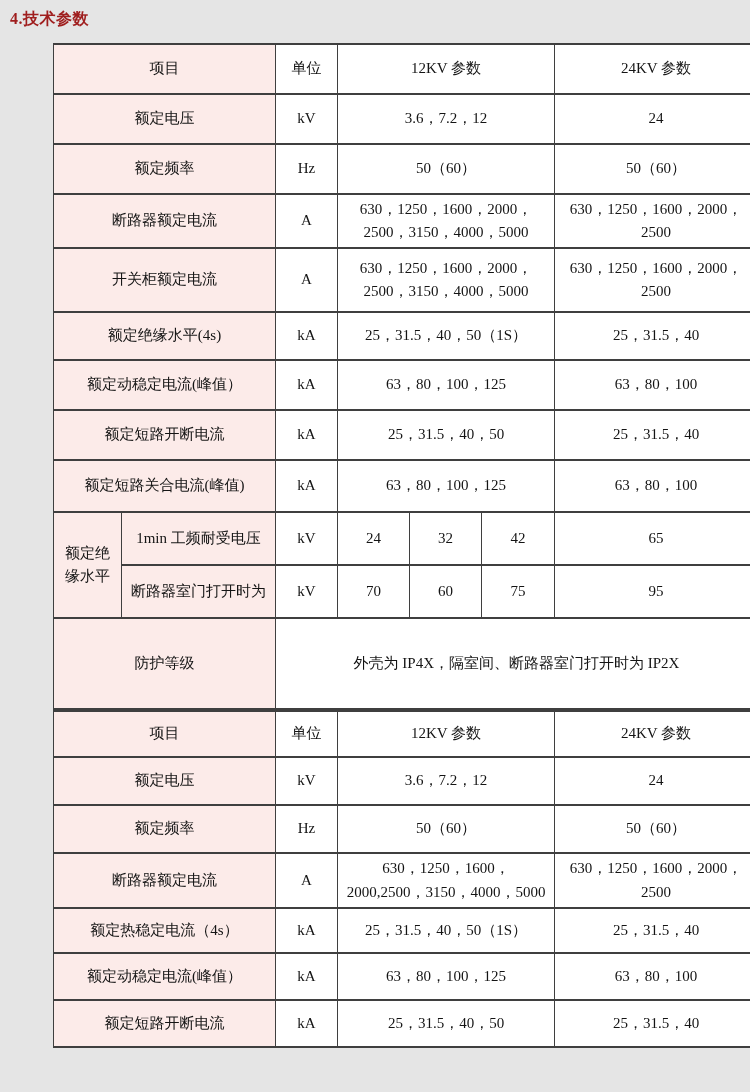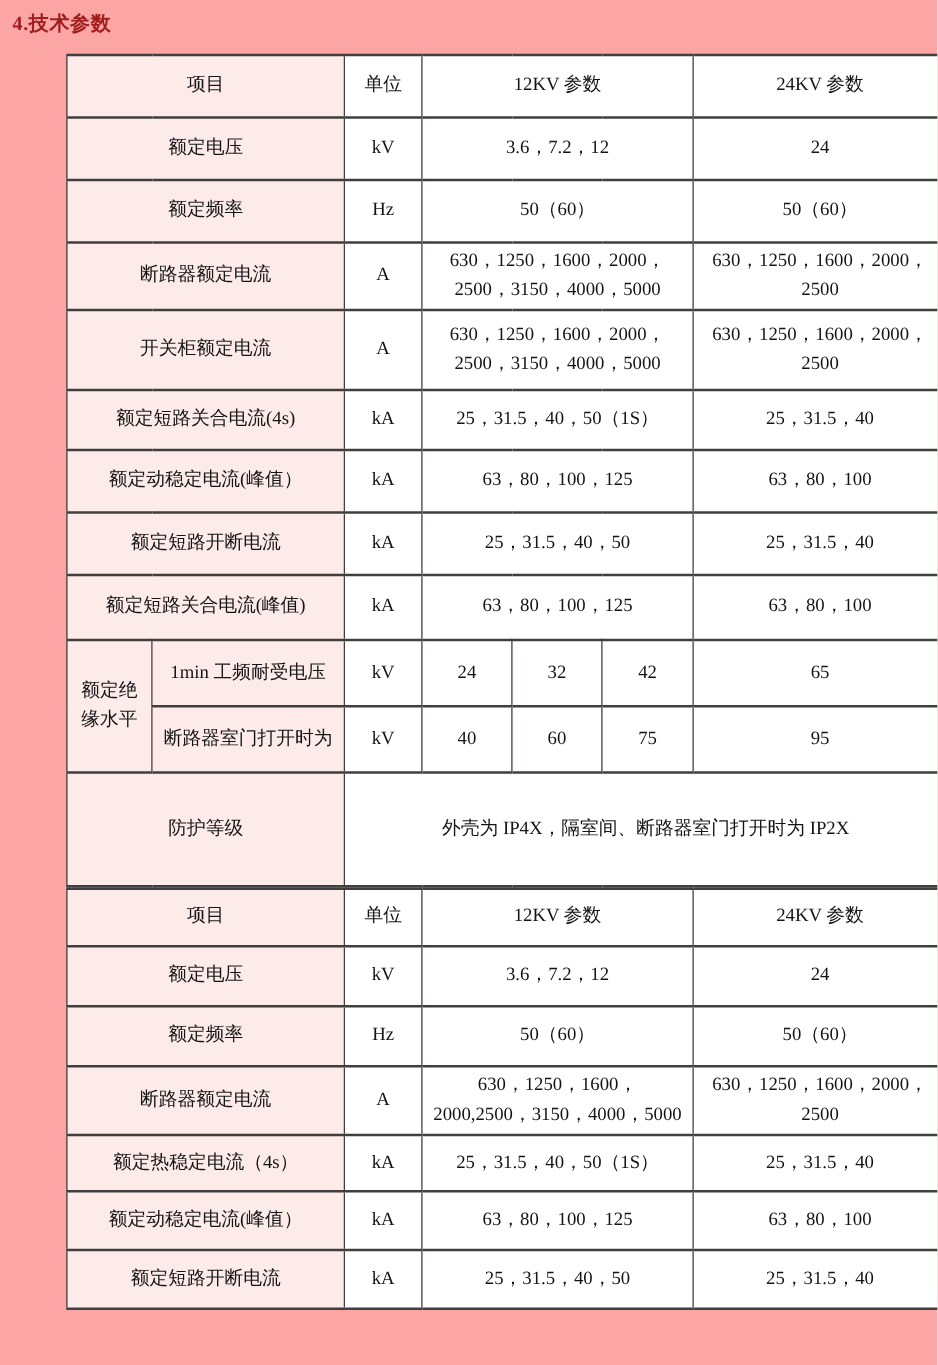--- a/index.html
+++ b/index.html
@@ -8,21 +8,21 @@
     background: #ffffff;
     font-family: "Liberation Serif", "DejaVu Serif", serif;
     color: #141414;
   }
   .page {
     width: 750px;
     height: 1092px;
     box-sizing: border-box;
     padding: 9px 0 0 10px;
     overflow: hidden;
-    background: #fca5a5;
+    background: #e5e5e5;
   }
   .main-heading {
     color: #9f1d1d;
     font-size: 16px;
     font-weight: bold;
     margin: 0 0 13px 0;
     letter-spacing: 0.5px;
   }
   .caption {
     font-size: 15.5px;
@@ -105,21 +105,21 @@
       </tr>
 
       <tr style="height:64px">
         <td colspan="2" class="pink">开关柜额定电流</td>
         <td>A</td>
         <td colspan="3">630，1250，1600，2000，2500，3150，4000，5000</td>
         <td>630，1250，1600，2000，2500</td>
       </tr>
 
       <tr style="height:48px">
-        <td colspan="2" class="pink">额定短路关合电流(4s)</td>
+        <td colspan="2" class="pink">额定绝缘水平(4s)</td>
         <td>kA</td>
         <td colspan="3">25，31.5，40，50（1S）</td>
         <td>25，31.5，40</td>
       </tr>
 
       <tr style="height:50px">
         <td colspan="2" class="pink">额定动稳定电流(峰值）</td>
         <td>kA</td>
         <td colspan="3">63，80，100，125</td>
         <td>63，80，100</td>
@@ -145,21 +145,21 @@
         <td>kV</td>
         <td>24</td>
         <td>32</td>
         <td>42</td>
         <td>65</td>
       </tr>
 
       <tr style="height:53px">
         <td class="pink">断路器室门打开时为</td>
         <td>kV</td>
-        <td>40</td>
+        <td>70</td>
         <td>60</td>
         <td>75</td>
         <td>95</td>
       </tr>
 
       <tr style="height:91px">
         <td colspan="2" class="pink">防护等级</td>
         <td colspan="5">外壳为 IP4X，隔室间、断路器室门打开时为 IP2X</td>
       </tr>
     </tbody>

